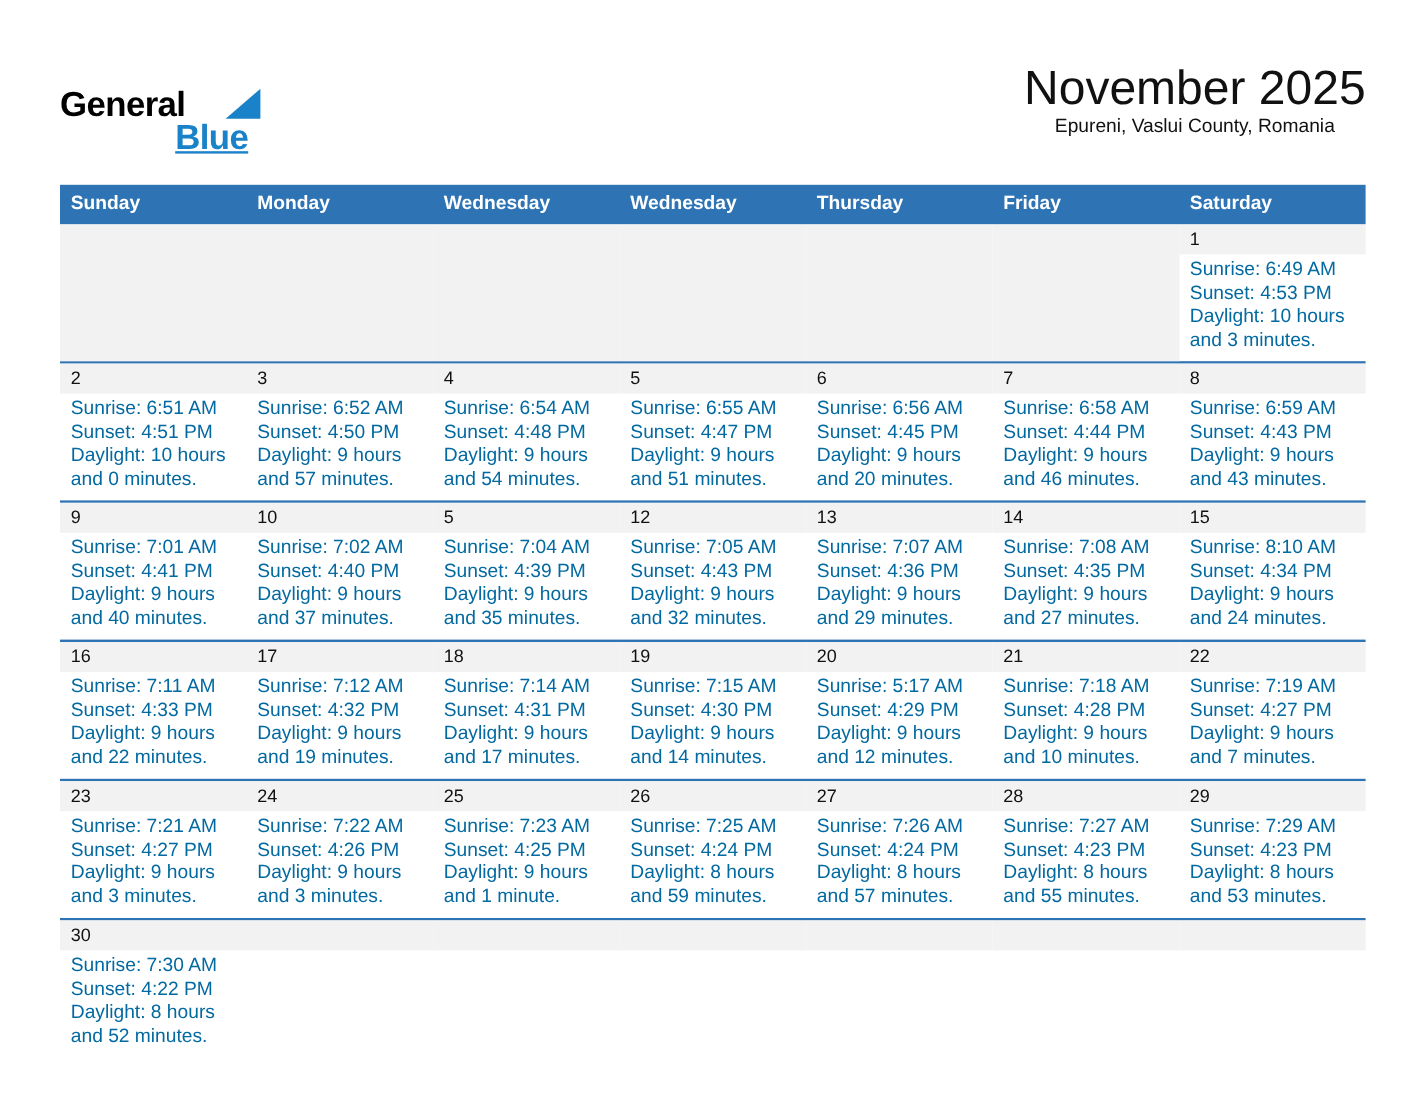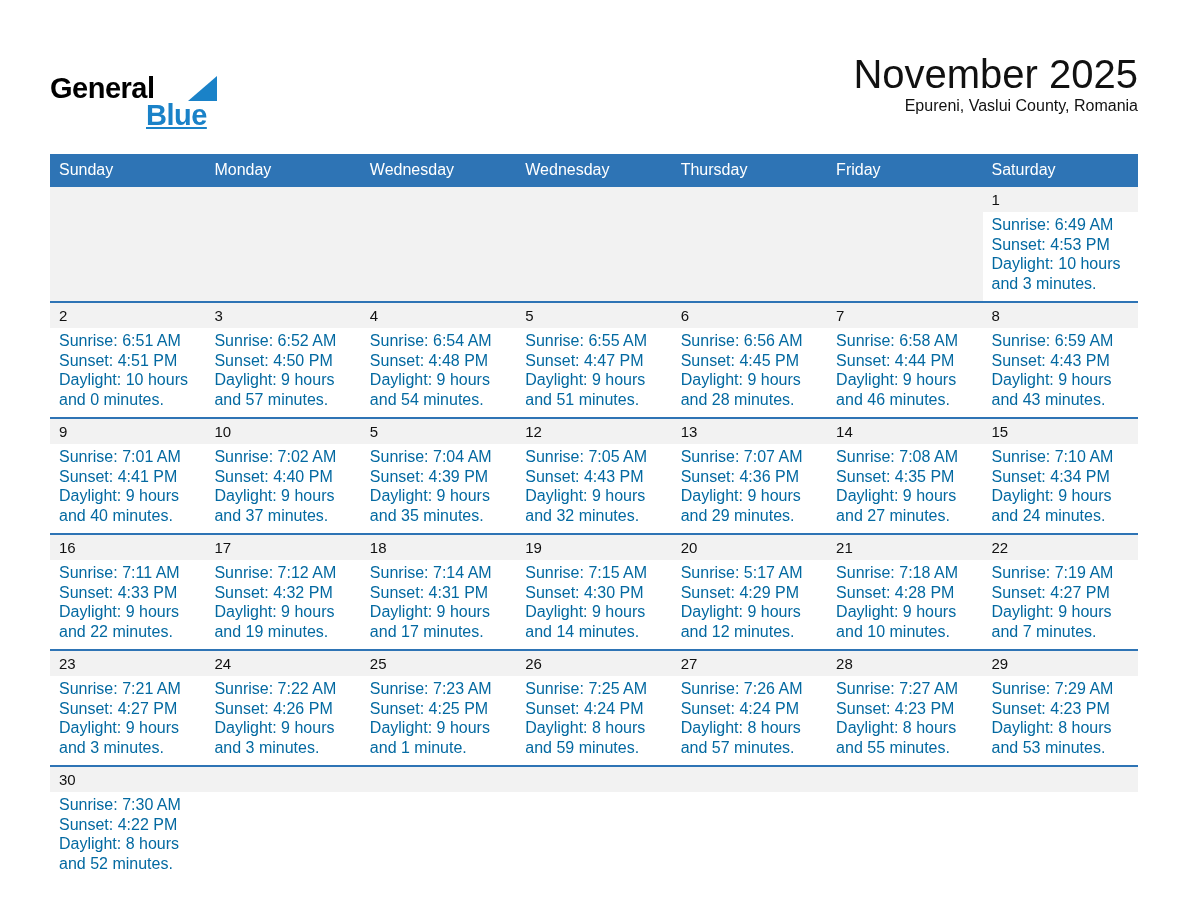--- a/index.html
+++ b/index.html
@@ -14,44 +14,44 @@
     width:1188px;height:918px;margin:0 auto;overflow:hidden;
     font-family:"Liberation Sans", sans-serif;color:var(--text);
   }
   .page{padding:0 50px;}
   .top{
     display:flex;justify-content:space-between;align-items:flex-start;
     padding-top:52px;
   }
   
   .logo{padding-top:22px;line-height:1;}
-  .logo-line1{display:flex;align-items:center;gap:30px;}
+  .logo-line1{display:flex;align-items:flex-start;gap:30px;}
   .logo-general{
     font-size:29px;font-weight:bold;letter-spacing:-0.5px;color:#000;
   }
   .logo-triangle{
     display:inline-block;width:0;height:0;margin-left:3px;
     border-bottom:25px solid var(--brand-blue);
     border-left:29px solid transparent;
   }
   .logo-blue{
     font-size:29px;font-weight:bold;letter-spacing:-0.5px;
     color:var(--brand-blue);margin-left:96px;margin-top:-2px;text-decoration:underline;
   }
   
-  .titles{text-align:right;}
+  .titles{text-align:center;}
   .title{font-size:40px;font-weight:normal;color:#111;}
   .subtitle{font-size:16px;color:#111;}
   
   .calendar{margin-top:24px;}
   .weekday-row{
     display:flex;background:var(--header-bg);color:#ffffff;
     height:31px;align-items:center;
   }
-  .weekday-cell{flex:1 1 0;padding-left:9px;font-size:16px;font-weight:normal;}
+  .weekday-cell{flex:1 1 0;padding-left:9px;font-size:16px;font-weight:bold;}
   .week{
     display:flex;border-top:2px solid var(--header-bg);
     min-height:109px;background:#ffffff;
   }
   .cell{flex:1 1 0;display:flex;flex-direction:column;}
   .cell.leading-empty{background:var(--band);}
   .day-num{
     height:25px;background:var(--band);
     padding:4px 0 0 9px;font-size:15px;color:#111;
   }
@@ -158,21 +158,21 @@
               <div>Daylight: 9 hours</div>
               <div>and 51 minutes.</div>
             </div>
           </div>
           <div class="cell">
             <div class="day-num">6</div>
             <div class="cell-lines">
               <div>Sunrise: 6:56 AM</div>
               <div>Sunset: 4:45 PM</div>
               <div>Daylight: 9 hours</div>
-              <div>and 28 minutes.</div>
+              <div>and 20 minutes.</div>
             </div>
           </div>
           <div class="cell">
             <div class="day-num">7</div>
             <div class="cell-lines">
               <div>Sunrise: 6:58 AM</div>
               <div>Sunset: 4:44 PM</div>
               <div>Daylight: 9 hours</div>
               <div>and 46 minutes.</div>
             </div>
@@ -238,21 +238,21 @@
             <div class="cell-lines">
               <div>Sunrise: 7:08 AM</div>
               <div>Sunset: 4:35 PM</div>
               <div>Daylight: 9 hours</div>
               <div>and 27 minutes.</div>
             </div>
           </div>
           <div class="cell">
             <div class="day-num">15</div>
             <div class="cell-lines">
-              <div>Sunrise: 7:10 AM</div>
+              <div>Sunrise: 8:10 AM</div>
               <div>Sunset: 4:34 PM</div>
               <div>Daylight: 9 hours</div>
               <div>and 24 minutes.</div>
             </div>
           </div>
         </div>
         <div class="week">
           <div class="cell">
             <div class="day-num">16</div>
             <div class="cell-lines">

